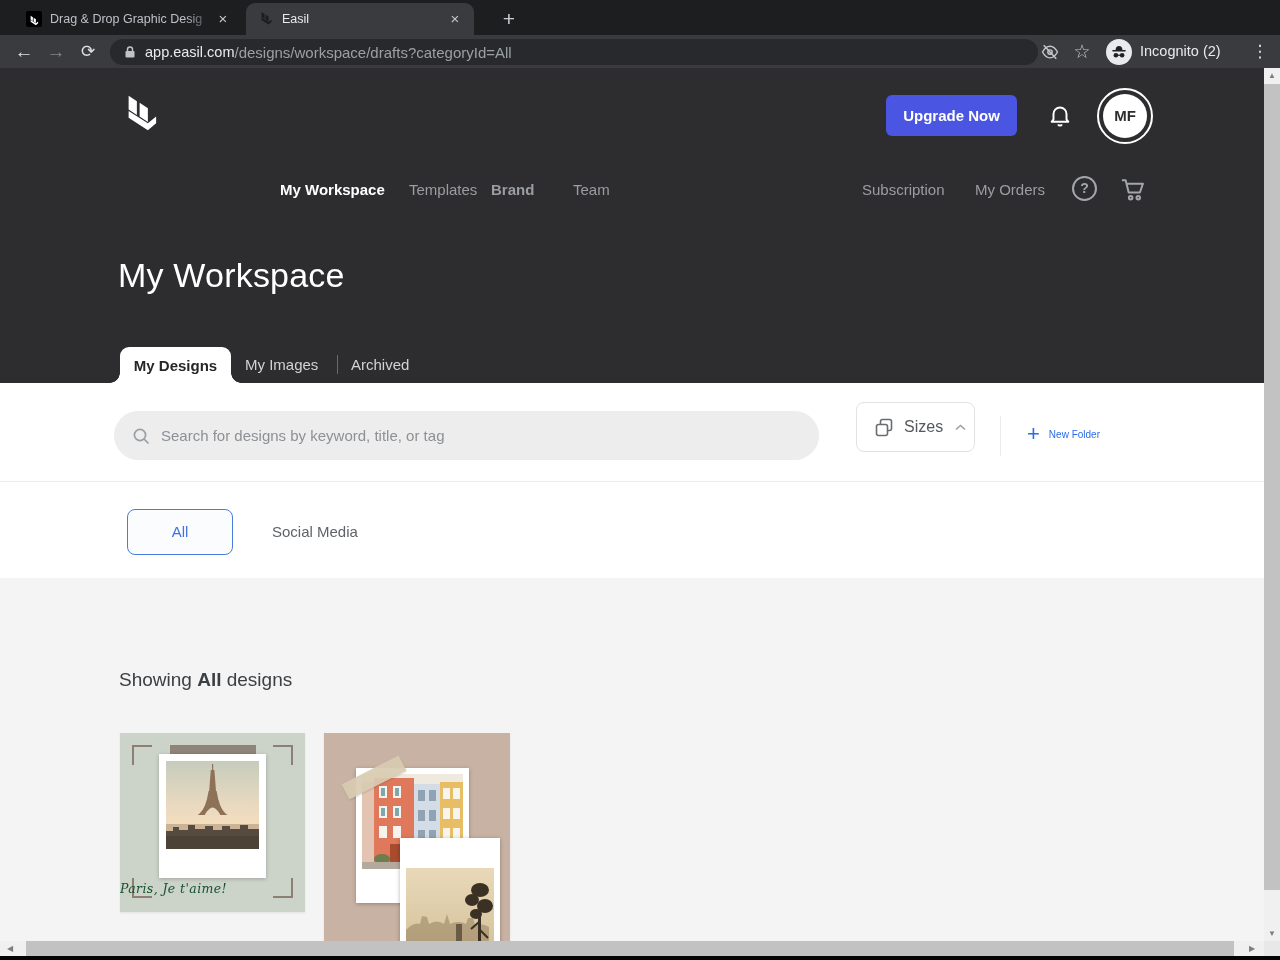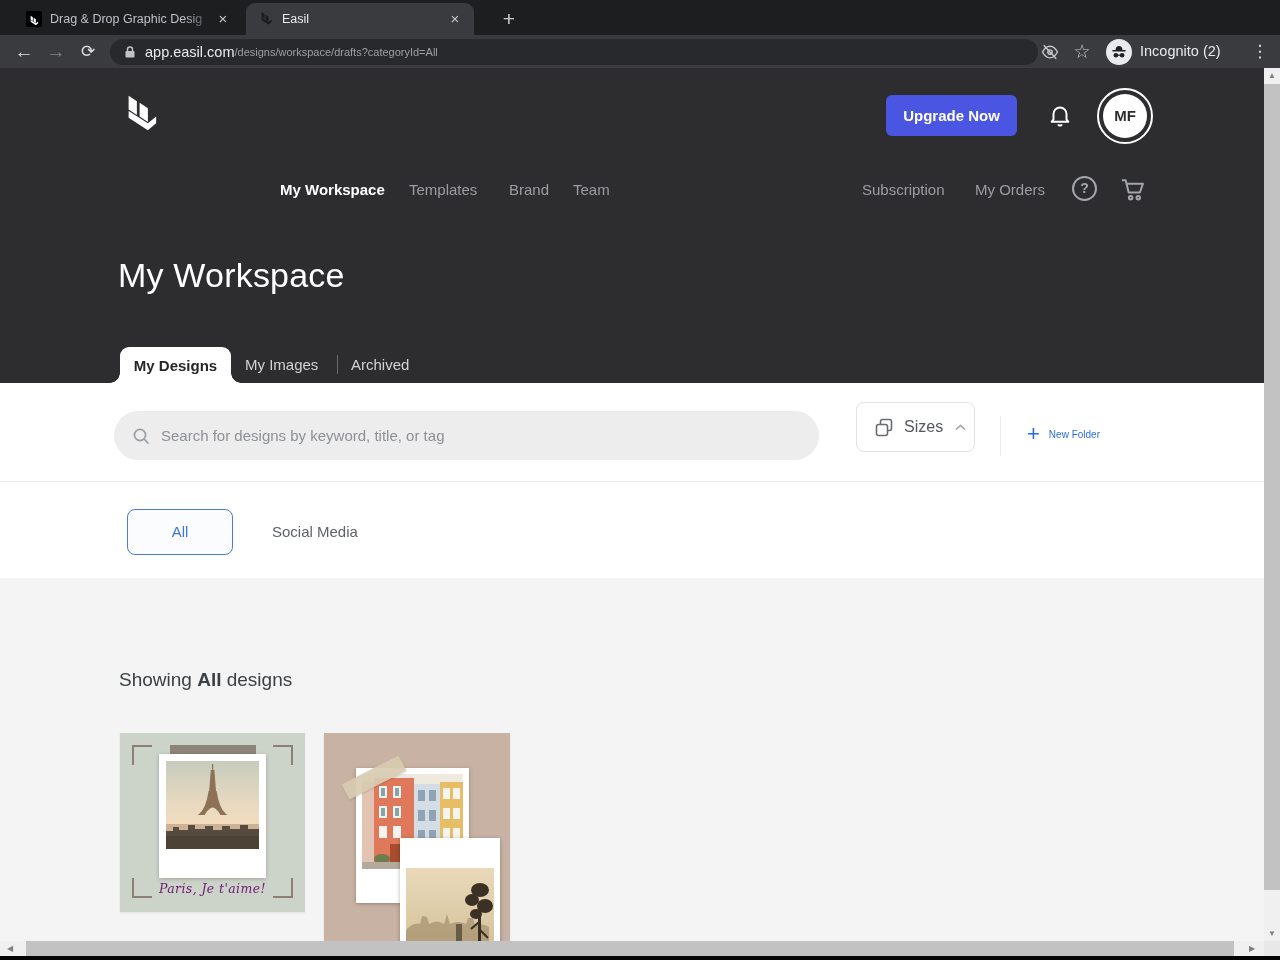--- a/index.html
+++ b/index.html
@@ -18,21 +18,21 @@
   .tab-active-b .tab-title { color:#e8eaed; }
   .fade-inactive { position:absolute; right:0; top:0; width:26px; height:16px; background:linear-gradient(90deg, rgba(29,30,32,0), #1d1e20); }
   .fade-active { position:absolute; right:0; top:0; width:26px; height:16px; background:linear-gradient(90deg, rgba(58,59,62,0), #3a3b3e); }
   .tab-close { color:#c3c6ca; font-size:15px; width:18px; height:18px; line-height:17px; text-align:center; border-radius:50%; margin-left:2px; cursor:default; }
   .newtab { position:absolute; left:496px; top:6px; width:26px; height:26px; color:#c8cbcf; font-size:21px; line-height:25px; text-align:center; }
 
   .toolbar { position:absolute; left:0; top:35px; width:1280px; height:33px; background:#3a3b3e; }
   .tb-btn { position:absolute; top:0; height:33px; display:flex; align-items:center; justify-content:center; color:#dfe1e5; }
   .urlbar { position:absolute; left:110px; top:4px; width:928px; height:26px; background:#28292c; border-radius:13px; display:flex; align-items:center;text-align:center; }
   .url-host { color:#e8eaed; font-size:14.5px; }
-  .url-path { color:#9aa0a6; font-size:11px; }
+  .url-path { color:#9aa0a6; font-size:15px; }
   .incog-circle { position:absolute; left:1106px; top:4px; width:26px; height:26px; background:#e8eaed; border-radius:50%; display:flex; align-items:center; justify-content:center; }
   .incog-label { position:absolute; left:1140px; top:0; height:33px; line-height:33px; color:#e8eaed; font-size:14.5px; }
 
   
   .dark-header { position:absolute; left:0; top:68px; width:1280px; height:315px; background:#2d2d2f; }
   .logo { position:absolute; left:119px; top:24px; }
   .upgrade-btn { position:absolute; left:886px; top:27px; width:131px; height:41px; background:#4a55e1; border:none; border-radius:6px; color:#fff; font-family:inherit; font-size:15px; font-weight:700; }
   .bell { position:absolute; left:1047px; top:33px; }
   .avatar-ring { position:absolute; left:1097px; top:20px; width:56px; height:56px; border:2px solid #fff; border-radius:50%; display:flex; align-items:center; justify-content:center; }
   .avatar-inner { width:44px; height:44px; background:#fff; border-radius:50%; text-align:center; line-height:44px; font-size:15px; font-weight:700; color:#2d2d2f; }
@@ -79,21 +79,21 @@
   .card1 { left:120px; width:185px; }
   .thumb1 { position:relative; width:185px; height:179px; background:#ccd3c9; overflow:hidden; }
   .bracket { position:absolute; width:20px; height:20px; border:0 solid #8b8073; }
   .br-tl { left:12px; top:12px; border-left-width:2px; border-top-width:2px; }
   .br-tr { right:12px; top:12px; border-right-width:2px; border-top-width:2px; }
   .br-bl { left:12px; bottom:14px; border-left-width:2px; border-bottom-width:2px; }
   .br-br { right:12px; bottom:14px; border-right-width:2px; border-bottom-width:2px; }
   .tape1 { position:absolute; left:50px; top:12px; width:86px; height:15px; background:#8c8076; opacity:.96; }
   .polaroid1 { position:absolute; left:39px; top:21px; width:107px; height:124px; background:#fff; box-shadow:0 1px 4px rgba(0,0,0,.22); }
   .polaroid1 svg { margin:7px 0 0 7px; display:block; }
-  .caption1 { position:absolute; left:0; right:0; top:148px; text-align:center; font-family:"DejaVu Serif", serif; font-style:italic; font-size:12.5px; color:#701a75; letter-spacing:.4px; }
+  .caption1 { position:absolute; left:0; right:0; top:148px; text-align:left; font-family:"DejaVu Serif", serif; font-style:italic; font-size:12.5px; color:#14532d; letter-spacing:.4px; }
   .card-label { width:185px; height:38px; background:#fff; line-height:38px; padding-left:13px; font-size:14px; color:#2f2f2f; }
 
   .card2 { left:324px; width:186px; height:240px; background:#c8b2a3; overflow:hidden; }
   .photoA { position:absolute; left:32px; top:35px; width:113px; height:135px; background:#fff; box-shadow:0 1px 4px rgba(0,0,0,.25); }
   .photoA svg { margin:6px 0 0 6px; display:block; }
   .tapeA { position:absolute; left:18px; top:36px; width:64px; height:17px; background:#d9ccb2; opacity:.92; transform:rotate(-27deg); box-shadow:0 1px 2px rgba(0,0,0,.15); }
   .photoB { position:absolute; left:76px; top:105px; width:100px; height:175px; background:#fff; box-shadow:0 1px 4px rgba(0,0,0,.3); }
   .photoB svg { margin:30px 0 0 6px; display:block; }
 
   
@@ -191,21 +191,21 @@
           <path d="M18,16 v-5 a6,6 0 0 0 -12,0 v5 l-1.7,2.3 h15.4 z" stroke-linejoin="round"></path>
           <path d="M10.3,20.6 a1.8,1.8 0 0 0 3.4,0"></path>
         </svg>
     </div>
     <div class="avatar-ring">
       <div class="avatar-inner">MF</div>
     </div>
 
     <span class="navlink active" style="left:280px;">My Workspace</span>
     <span class="navlink" style="left:409px;">Templates</span>
-    <span class="navlink" style="left:509px;">Brand</span>
+    <span class="navlink" style="left:491px;font-weight:bold;">Brand</span>
     <span class="navlink" style="left:573px;">Team</span>
     <span class="navlink" style="left:862px;">Subscription</span>
     <span class="navlink" style="left:975px;">My Orders</span>
     <div class="help-circle">?</div>
     <div class="cart">
       <svg width="28" height="28" viewBox="0 0 24 24" fill="none" stroke="#a3a6aa" stroke-width="1.7" stroke-linejoin="round">
           <path d="M2.5,4.5 h3.2 l2.6,10.5 h9.6 l2.6,-7.5 H7.2"></path>
           <circle cx="10" cy="19.5" r="1.5"></circle>
           <circle cx="16.5" cy="19.5" r="1.5"></circle>
         </svg>

